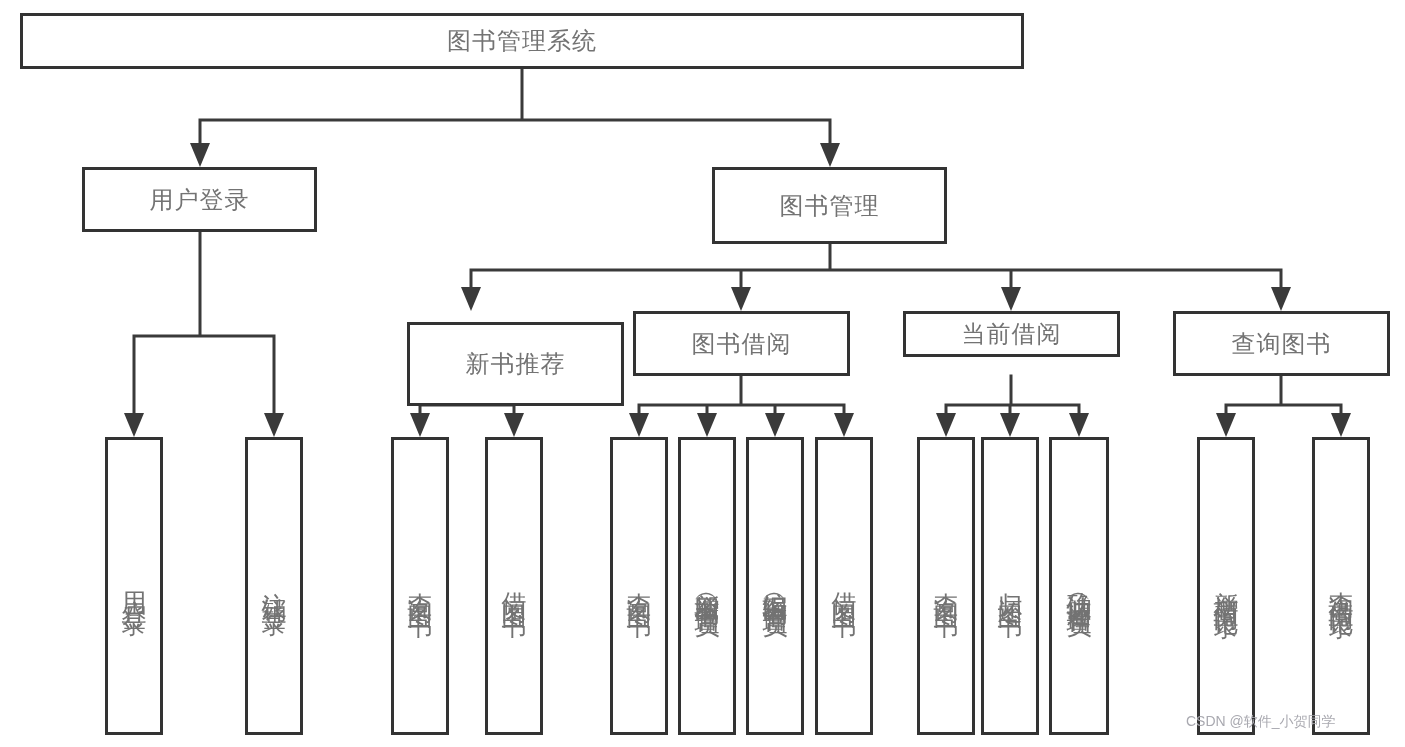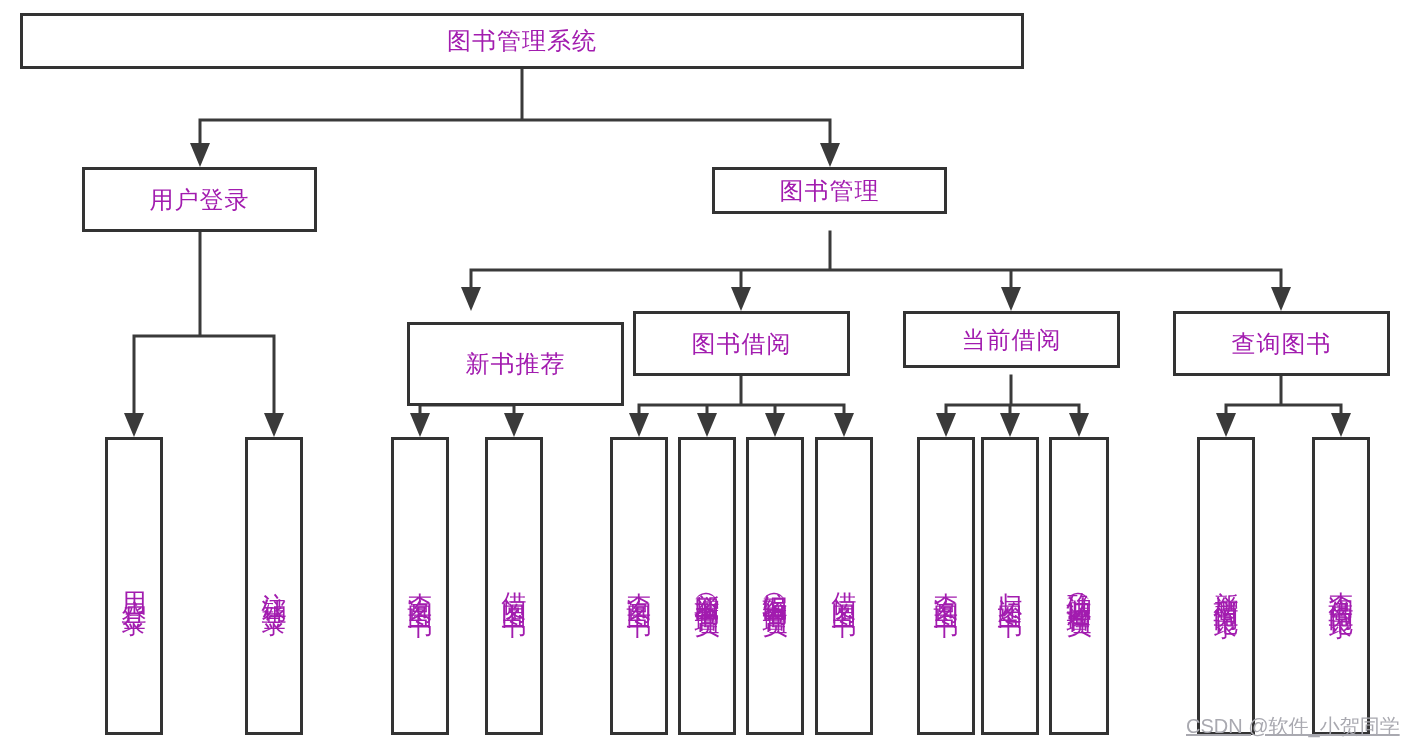--- a/index.html
+++ b/index.html
@@ -20,42 +20,41 @@
   .connectors path { stroke: #3a3a3a; stroke-width: 3; fill: none; stroke-linecap: square; }
   .connectors polygon { fill: #3a3a3a; }
   .node {
     position: absolute;
     box-sizing: border-box;
     border: 3px solid #333333;
     background: #ffffff;
     display: flex;
     align-items: center;
     justify-content: center;
-    color: #a21caf;
+    color: #737373;
     z-index: 1;
   }
   .h-node { font-size: 24px; letter-spacing: 1px; white-space: nowrap; }
   .v-node {
     writing-mode: vertical-rl;
     text-orientation: mixed;
     font-size: 25px;
     line-height: 1;
   }
   .ls-4 { letter-spacing: 7px; }
   .ls-6 { letter-spacing: 5px; }
   .ls-9 { letter-spacing: 3px; }
   .watermark {
     position: absolute;
     left: 1186px;
     top: 713px;
-    font-size: 20px;
+    font-size: 14px;
     color: #a9a9b0;
     white-space: nowrap;
     z-index: 2;
-    text-decoration: underline;
   }
 </style>
 </head>
 <body>
 
 <div class="canvas">
 
   <svg class="connectors" viewBox="0 0 1405 747" xmlns="http://www.w3.org/2000/svg">
     <path d="
       M522 69 V120 M200 120 H830 M200 120 V146 M830 120 V146
@@ -84,25 +83,25 @@
         <polygon points="1000,413 1020,413 1010,437"></polygon>
         <polygon points="1069,413 1089,413 1079,437"></polygon>
         <polygon points="1216,413 1236,413 1226,437"></polygon>
         <polygon points="1331,413 1351,413 1341,437"></polygon>
       </g>
   </svg>
 
   <div class="node h-node" style="left:20px; top:13px; width:1004px; height:56px;">图书管理系统</div>
 
   <div class="node h-node" style="left:82px; top:167px; width:235px; height:65px;">用户登录</div>
-  <div class="node h-node" style="left:712px; top:167px; width:235px; height:47px;">图书管理</div>
+  <div class="node h-node" style="left:712px; top:167px; width:235px; height:77px;">图书管理</div>
 
   <div class="node h-node" style="left:363px; top:322px; width:217px; height:84px;margin-left:44px;">新书推荐</div>
   <div class="node h-node" style="left:633px; top:311px; width:217px; height:65px;text-align:center;">图书借阅</div>
-  <div class="node h-node" style="left:903px; top:311px; width:217px; height:57px;">当前借阅</div>
+  <div class="node h-node" style="left:903px; top:311px; width:217px; height:46px;">当前借阅</div>
   <div class="node h-node" style="left:1173px; top:311px; width:217px; height:65px;">查询图书</div>
 
   <div class="node v-node ls-4" style="left:105px; top:437px; width:58px; height:298px;">用户登录</div>
   <div class="node v-node ls-4" style="left:245px; top:437px; width:58px; height:298px;">注销登录</div>
 
   <div class="node v-node ls-4" style="left:391px; top:437px; width:58px; height:298px;">查询图书</div>
   <div class="node v-node ls-4" style="left:485px; top:437px; width:58px; height:298px;">借阅图书</div>
 
   <div class="node v-node ls-4" style="left:610px; top:437px; width:58px; height:298px;">查询图书</div>
   <div class="node v-node ls-9" style="left:678px; top:437px; width:58px; height:298px;">新增图书（管理员）</div>

